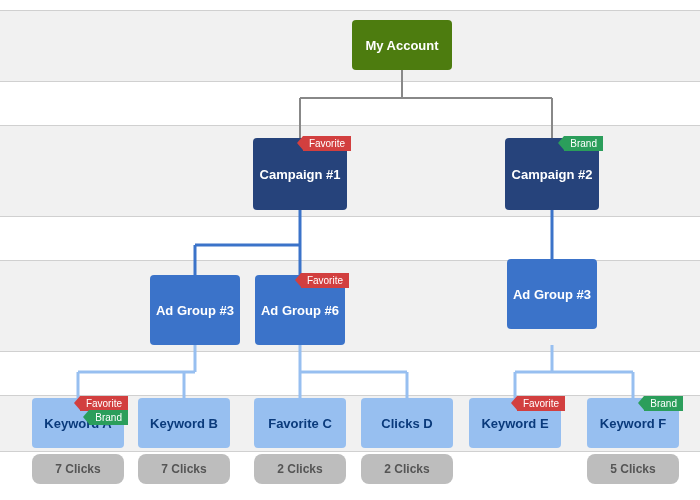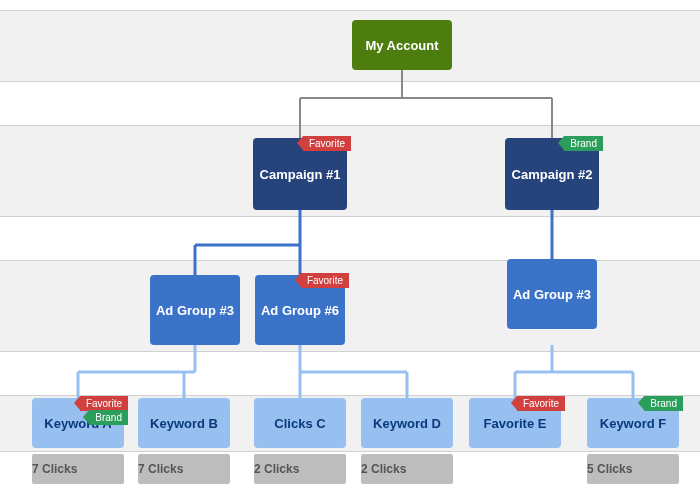--- a/index.html
+++ b/index.html
@@ -4,21 +4,21 @@
 <style>
   html,body{margin:0;padding:0;width:700px;height:500px;font-family:Arial,Helvetica,sans-serif;background:#fff;color:#333;}
   .canvas{position:relative;width:700px;height:500px;overflow:hidden;}
   .band{position:absolute;left:0;right:0;border-top:1px solid #d0d0d0;border-bottom:1px solid #d0d0d0;background:#f1f1f1;}
   svg.connectors{position:absolute;inset:0;width:700px;height:500px;pointer-events:none;}
   .node{position:absolute;border-radius:4px;display:flex;align-items:center;justify-content:center;font-size:13px;font-weight:600;color:#fff;box-sizing:border-box;}
   .root{background:#4d7c0f;}
   .campaign{background:#26437b;}
   .adgroup{background:#3b73c9;}
   .keyword{background:#97bff0;color:#0a3a7b;font-weight:600;}
-  .clicks{position:absolute;background:#bdbdbd;color:#555;font-size:12px;font-weight:600;display:flex;align-items:center;justify-content:flex-start;border-radius:2px;}
+  .clicks{position:absolute;background:#bdbdbd;color:#555;font-size:12px;font-weight:600;display:flex;align-items:center;justify-content:center;border-radius:8px;}
   .ribbon{position:absolute;top:-2px;right:-4px;font-size:10px;font-weight:400;color:#fff;padding:2px 6px;}
   .ribbon::before{content:"";position:absolute;left:-6px;top:0;border-top:7px solid transparent;border-bottom:7px solid transparent;}
   .ribbon.fav{background:#d23f3f;}
   .ribbon.fav::before{border-right:6px solid #d23f3f;}
   .ribbon.brand{background:#2b9e5b;text-align:center;}
   .ribbon.brand::before{border-right:6px solid #2b9e5b;}
   .ribbon.second{top:12px;}
 </style>
 </head>
 <body>
@@ -83,28 +83,28 @@
 
   <div class="node keyword" style="left:32px;top:398px;width:92px;height:50px">
     <span class="ribbon fav">Favorite</span>
     <span class="ribbon brand second">Brand</span>
     <span>Keyword A</span>
   </div>
   <div class="node keyword" style="left:138px;top:398px;width:92px;height:50px">
     <span>Keyword B</span>
   </div>
   <div class="node keyword" style="left:254px;top:398px;width:92px;height:50px">
-    <span>Clicks C</span>
+    <span>Favorite C</span>
   </div>
   <div class="node keyword" style="left:361px;top:398px;width:92px;height:50px">
-    <span>Keyword D</span>
+    <span>Clicks D</span>
   </div>
   <div class="node keyword" style="left:469px;top:398px;width:92px;height:50px">
     <span class="ribbon fav">Favorite</span>
-    <span>Favorite E</span>
+    <span>Keyword E</span>
   </div>
   <div class="node keyword" style="left:587px;top:398px;width:92px;height:50px">
     <span class="ribbon brand">Brand</span>
     <span>Keyword F</span>
   </div>
 
   <div class="clicks" style="left:32px;top:454px;width:92px;height:30px">
       <span>7 Clicks</span>
     </div>
   <div class="clicks" style="left:138px;top:454px;width:92px;height:30px">

